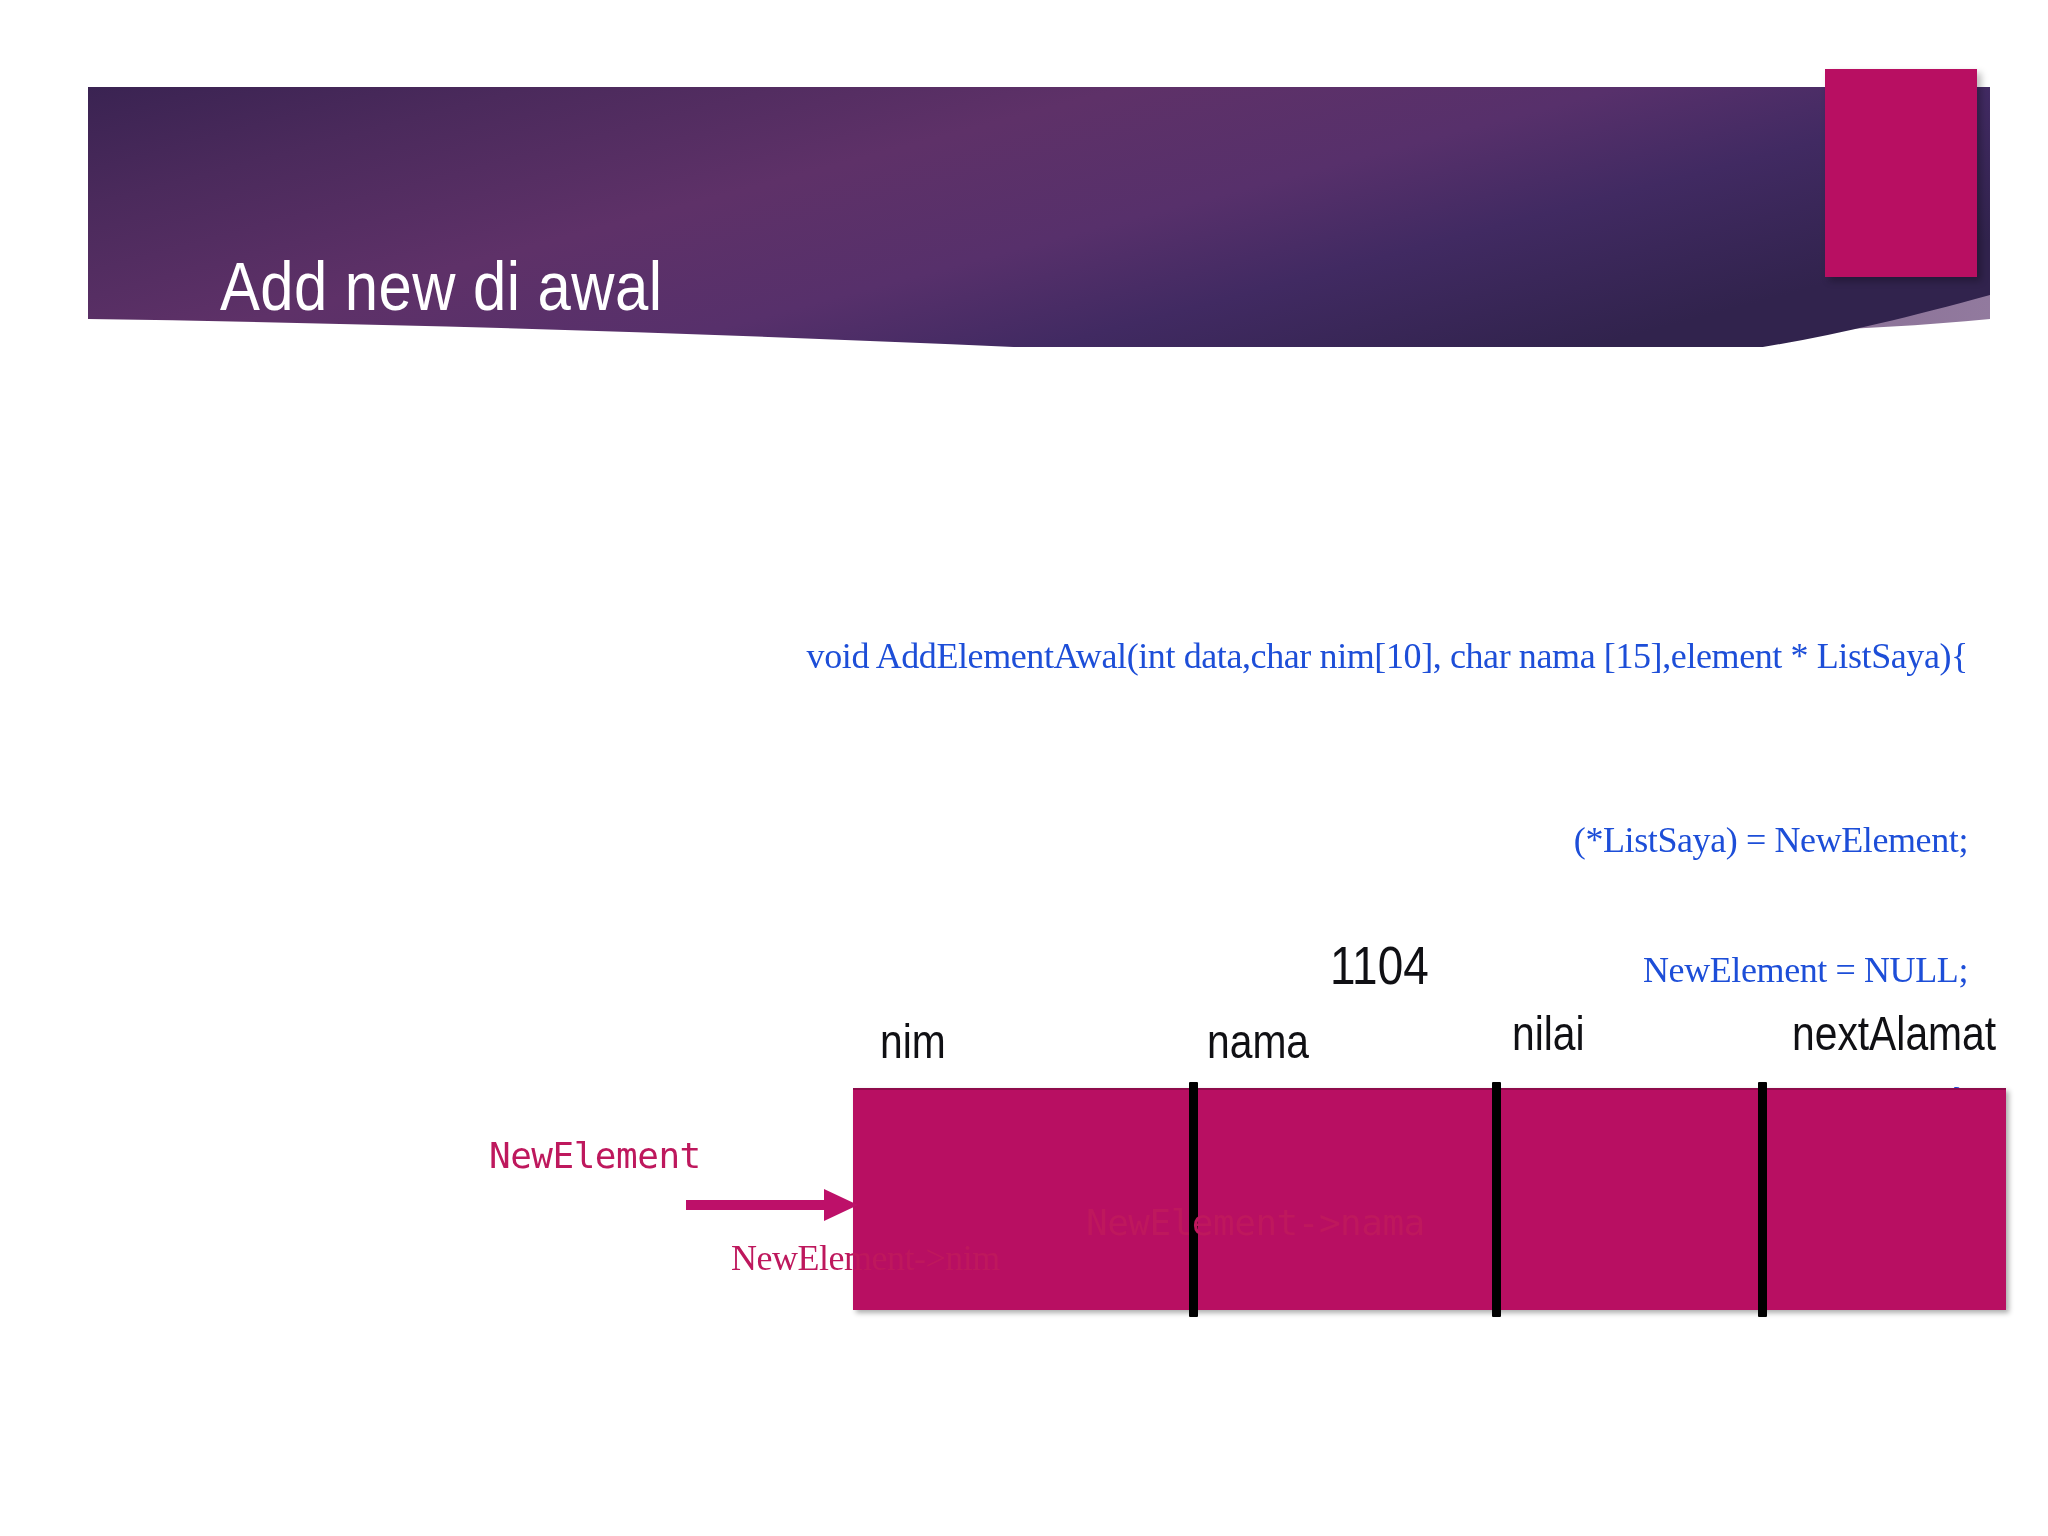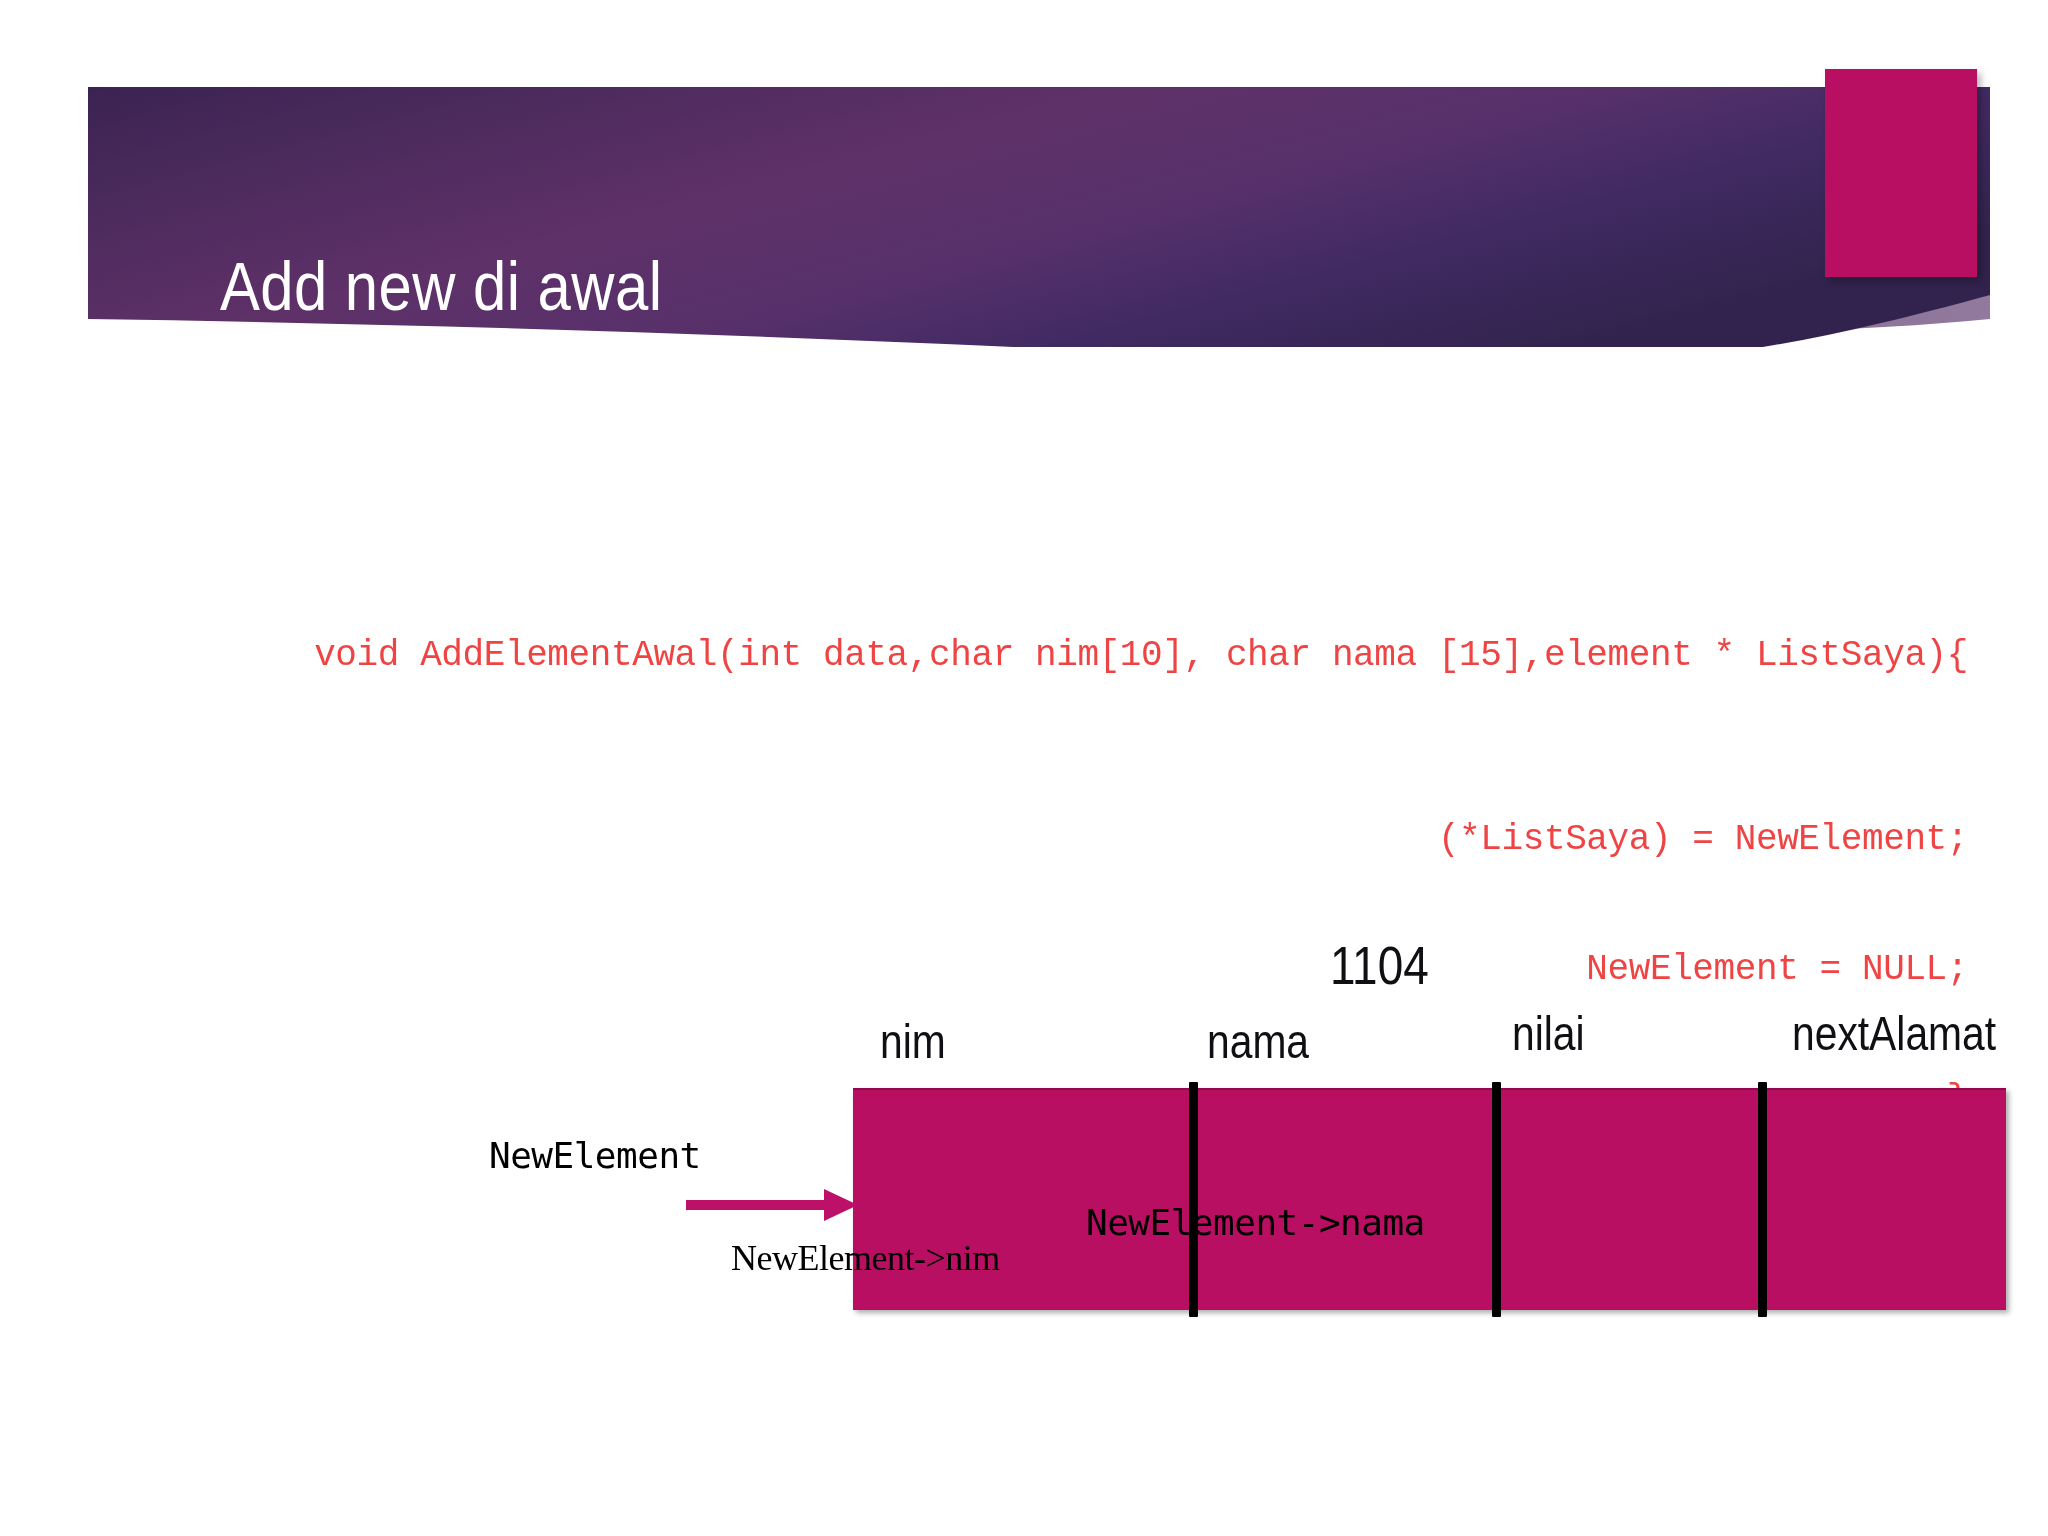--- a/index.html
+++ b/index.html
@@ -62,23 +62,23 @@
     box-shadow: 4px 4px 7px rgba(0,0,0,0.28);
     z-index: 4;
   }
 
   
   #code-block {
     position: absolute;
     left: 18px;
     top: 562px;
     width: 1950px;
-    font-family: Liberation Mono, monospace;
+    font-family: Liberation Serif, serif;
     font-size: 36px;
-    color: #ef4444;
+    color: #1d4ed8;
     line-height: 1.0;
     white-space: pre;
     letter-spacing: -0.4px;
   }
   .code-line { display: block; height: 58px; }
   .code-line.wrap { height: 116px; white-space: pre-wrap; line-height: 1.24; }
   .code-line.gap-sm { height: 84px; }
 
   
   #diagram { position: absolute; left: 0; top: 0; width: 1683px; height: 1536px; }
@@ -121,21 +121,21 @@
     border-radius: 1px;
   }
   #divider-1 { left: 1189px; }
   #divider-2 { left: 1492px; }
   #divider-3 { left: 1758px; }
 
   .mono-overlay {
     position: absolute;
     font-family: "DejaVu Sans Mono", "Liberation Mono", monospace;
     font-size: 36px;
-    color: #000000;
+    color: #be185d;
     white-space: nowrap;
     letter-spacing: -0.5px;
     line-height: 1;
   }
   #ptr-newelement { left: 489px; top: 1138px; }
   #ptr-nilai      { left: 1271px; top: 1132px; }
   #ptr-nama       { left: 1086px; top: 1205px; }
   #ptr-nim        { left: 731px;  top: 1240px; font-family: Liberation Serif, serif; }
   #ptr-nextalamat { left: 1077px; top: 1409px; }
 

